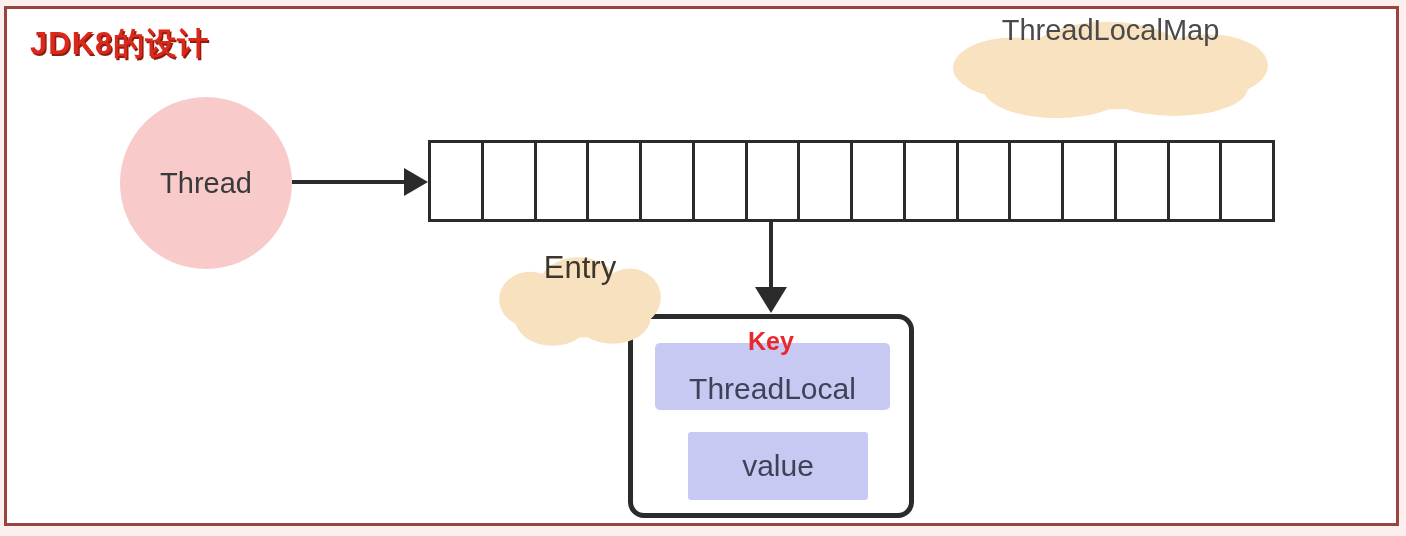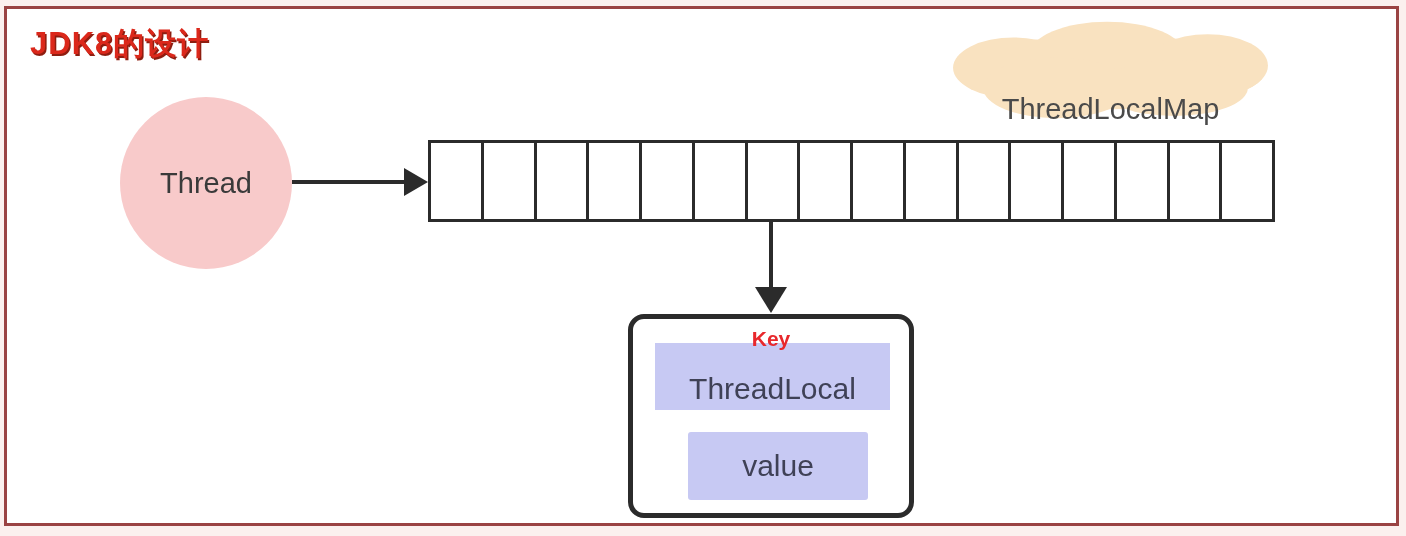--- a/index.html
+++ b/index.html
@@ -61,21 +61,21 @@
     width: 847px; height: 82px;
     display: flex;
     border: 3px solid #2b2b2b;
     background: #ffffff;
   }
   .cell { flex: 1; border-right: 3px solid #2b2b2b; }
   .cell:last-child { border-right: none; }
 
   .cloud {
     position: absolute;
-    display: flex; align-items: flex-end; justify-content: center;
+    display: flex; align-items: flex-start; justify-content: center;
   }
   .cloud svg { position: absolute; left: 0; top: 0; width: 100%; height: 100%; }
   .cloud span { position: relative; z-index: 1; }
   .map-cloud {
     left: 943px; top: 14px;
     width: 335px; height: 112px;
     font-size: 29px; color: #4a4a4a;
   }
   .entry-cloud {
     left: 494px; top: 250px;
@@ -105,37 +105,37 @@
     width: 286px; height: 204px;
     border: 5px solid #2b2b2b;
     border-radius: 16px;
     background: #ffffff;
   }
   .key-label {
     position: absolute;
     left: 628px; top: 327px;
     width: 286px;
     text-align: center;
-    font-size: 21px;
+    font-size: 25px;
     font-weight: bold;
     color: #e8282c;
     z-index: 2;
   }
   .field {
     position: absolute;
     background: #c7c9f3;
     color: #3f4156;
     display: flex; align-items: center; justify-content: center;
     font-size: 30px;
     z-index: 1;
   }
   .field-key {
     left: 655px; top: 343px;
     width: 235px; height: 67px;
-    border-radius: 0;
+    border-radius: 5px;
     padding-top: 24px;
   }
   .field-value {
     left: 688px; top: 432px;
     width: 180px; height: 68px;
     border-radius: 3px;
   }
 </style>
 </head>
 <body>
@@ -190,13 +190,26 @@
 
   <div class="entry-box"></div>
   <div class="key-label">Key</div>
   <div class="field field-key">
     <span>ThreadLocal</span>
   </div>
   <div class="field field-value">
     <span>value</span>
   </div>
 
+  <div class="cloud entry-cloud">
+    <svg viewBox="0 0 200 100" preserveAspectRatio="none">
+      <g fill="#f8e1bf">
+        <ellipse cx="100" cy="52" rx="92" ry="33"></ellipse>
+        <ellipse cx="42" cy="48" rx="36" ry="27"></ellipse>
+        <ellipse cx="98" cy="36" rx="46" ry="29"></ellipse>
+        <ellipse cx="158" cy="46" rx="36" ry="28"></ellipse>
+        <ellipse cx="68" cy="66" rx="44" ry="27"></ellipse>
+        <ellipse cx="138" cy="66" rx="44" ry="25"></ellipse>
+      </g>
+    </svg>
+    <span>Entry</span>
+  </div>
 </div>
 
 </body></html>

